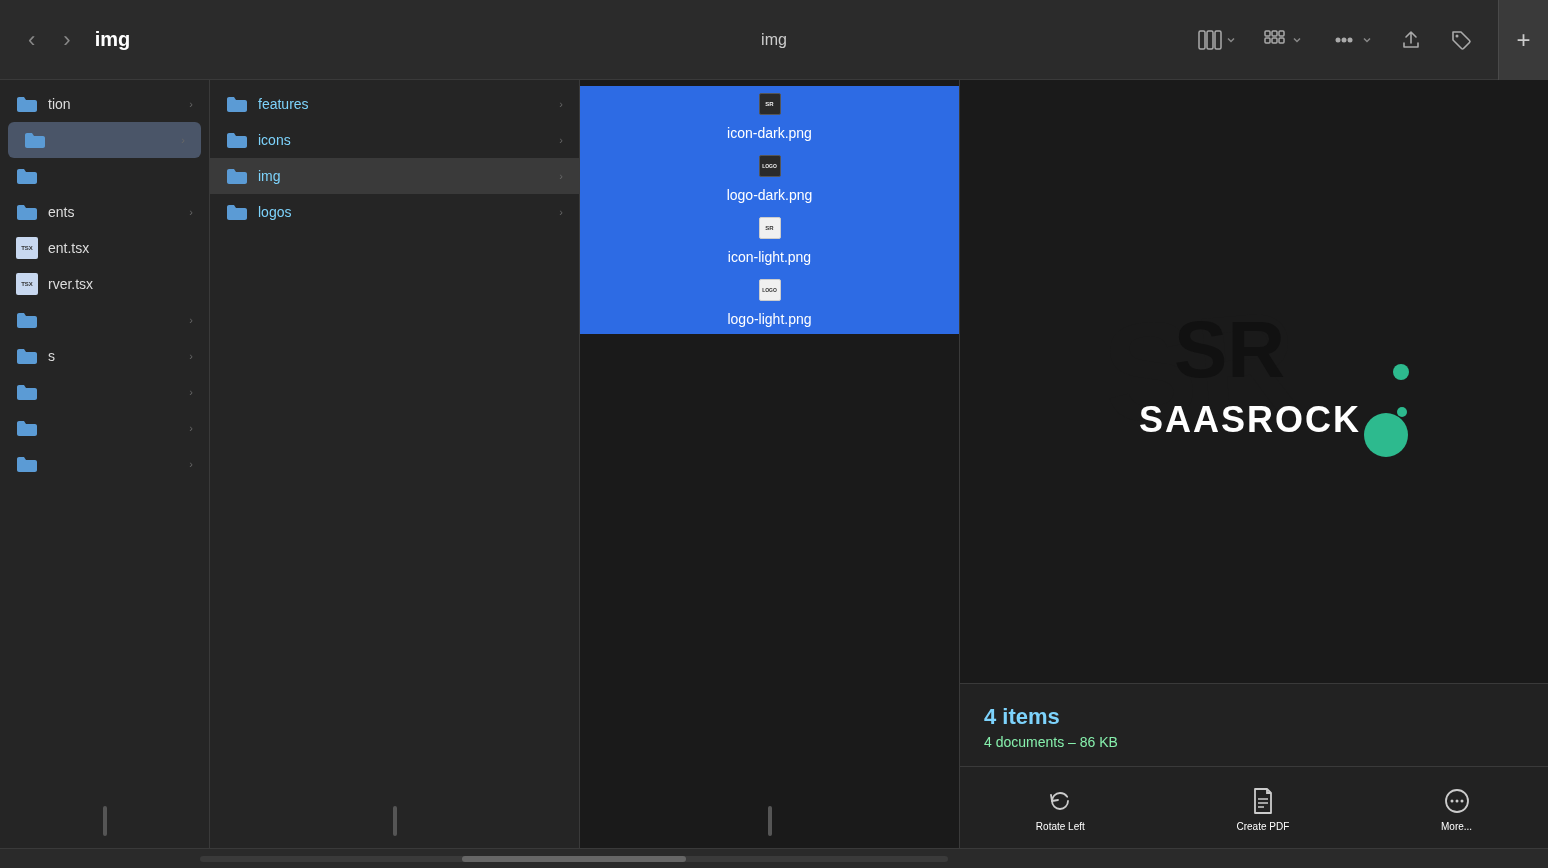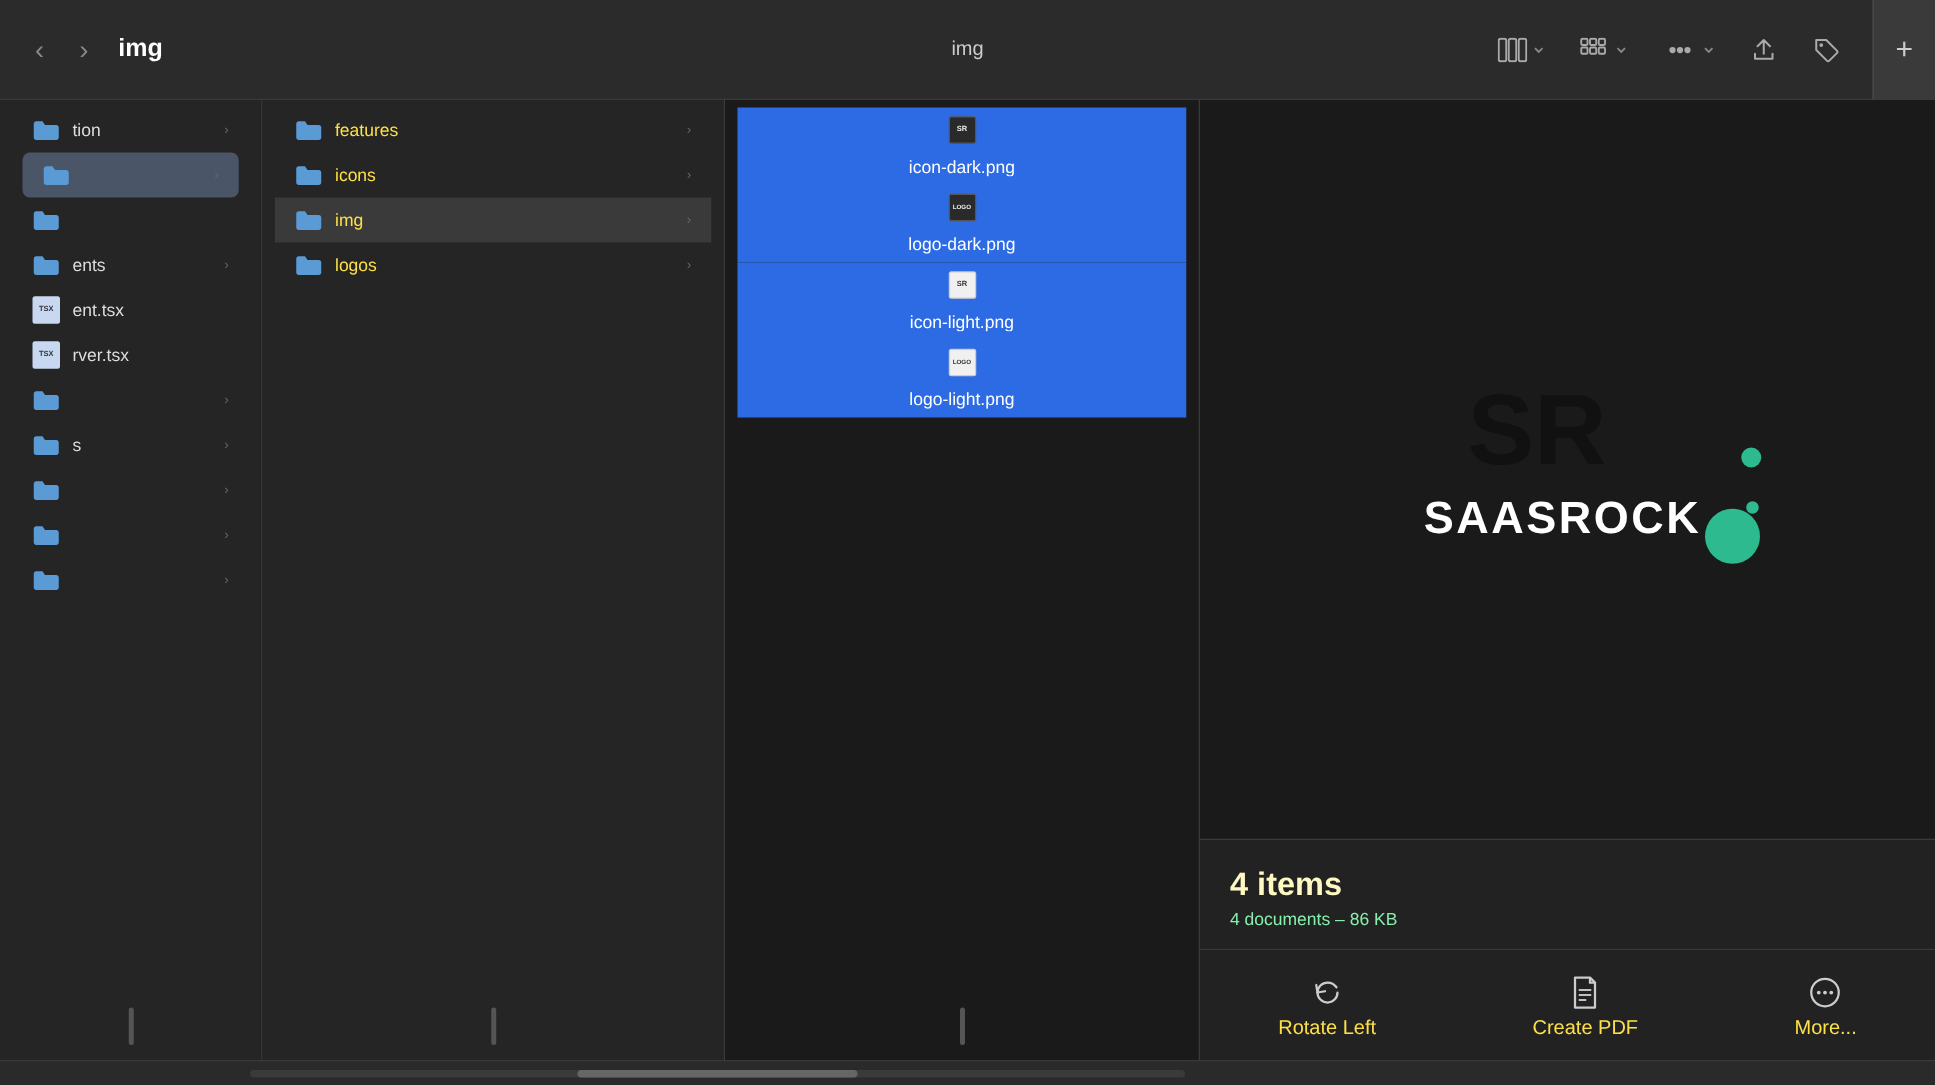--- a/index.html
+++ b/index.html
@@ -82,21 +82,21 @@
       border-right: 1px solid #3a3a3a;
       overflow: hidden;
       flex-shrink: 0;
       position: relative;
     }
     .col-1 { width: 210px; background: #252525; }
     .col-2 { width: 370px; background: #252525; }
     .col-3 { width: 380px; background: #1a1a1a; }
     .col-4 { flex: 1; background: #1a1a1a; border-right: none; }
 
-    .col-items { flex: 1; overflow-y: auto; padding: 6px 10px; }
+    .col-items { flex: 1; overflow-y: auto; padding: 6px 0; }
 
     
     .file-row {
       display: flex;
       align-items: center;
       padding: 7px 16px;
       cursor: pointer;
       gap: 10px;
       position: relative;
       min-height: 36px;
@@ -121,21 +121,21 @@
       justify-content: center;
       font-size: 7px;
       color: #333;
       font-weight: 600;
       overflow: hidden;
     }
 
     .row-label {
       flex: 1;
       font-size: 14px;
-      color: #fde047;
+      color: #7dd3fc;
       white-space: nowrap;
       overflow: hidden;
       text-overflow: ellipsis;
     }
     .chevron-right {
       font-size: 11px;
       color: #666;
       margin-left: auto;
     }
 
@@ -178,46 +178,46 @@
       justify-content: center;
       background: #1a1a1a;
       overflow: hidden;
     }
     .preview-info {
       padding: 20px 24px 16px;
       border-top: 1px solid #3a3a3a;
       background: #222;
     }
     .preview-count {
-      font-size: 26px;
+      font-size: 22px;
       font-weight: 600;
-      color: #fef9c3;
+      color: #7dd3fc;
       margin-bottom: 4px;
     }
     .preview-desc {
       font-size: 14px;
       color: #86efac;
     }
     .preview-actions {
       display: flex;
       padding: 12px 0 8px;
       border-top: 1px solid #3a3a3a;
       background: #222;
       justify-content: space-around;
     }
     .preview-action-btn {
       background: none;
       border: none;
-      color: #fde047;
+      color: #ffffff;
       cursor: pointer;
       display: flex;
       flex-direction: column;
       align-items: center;
       gap: 6px;
-      font-size: 16px;
+      font-size: 10px;
       padding: 8px 20px;
       border-radius: 8px;
     }
 
     
     .scrollbar-area {
       height: 20px;
       background: #2a2a2a;
       display: flex;
       align-items: center;

